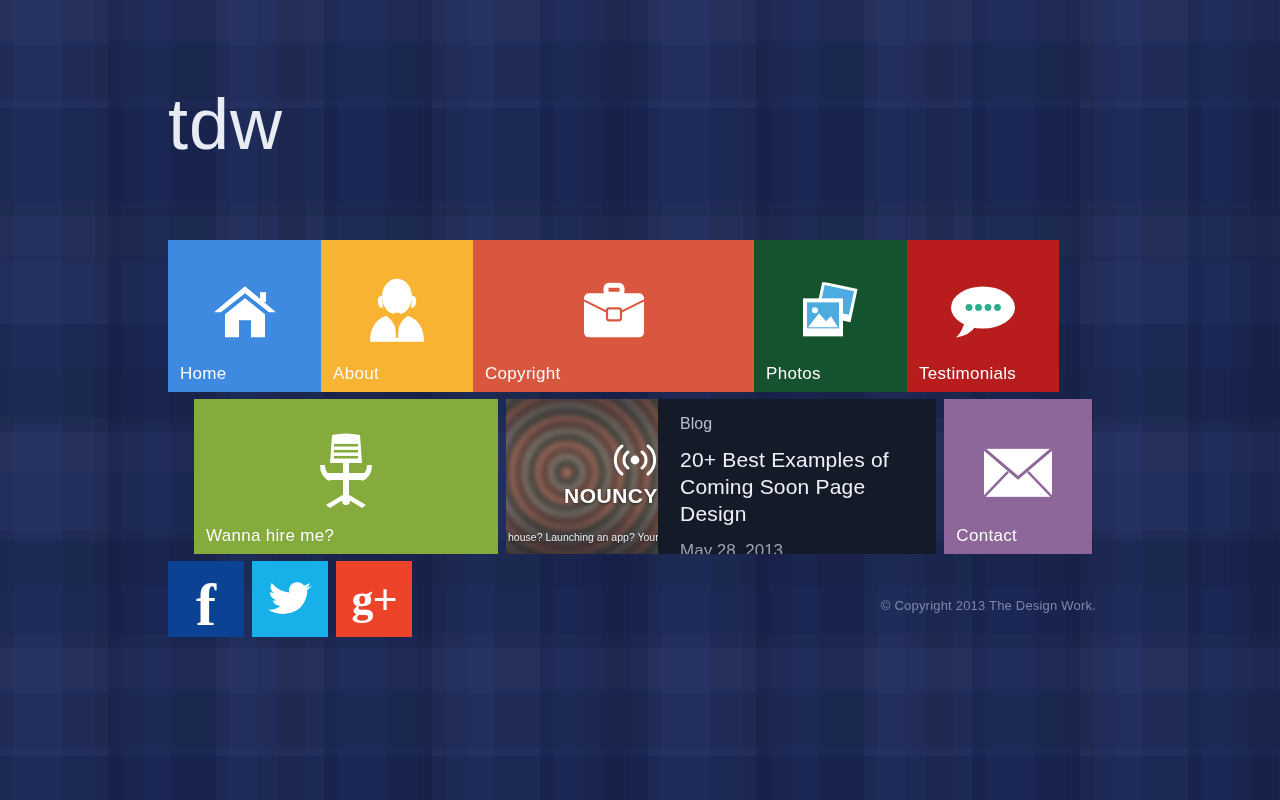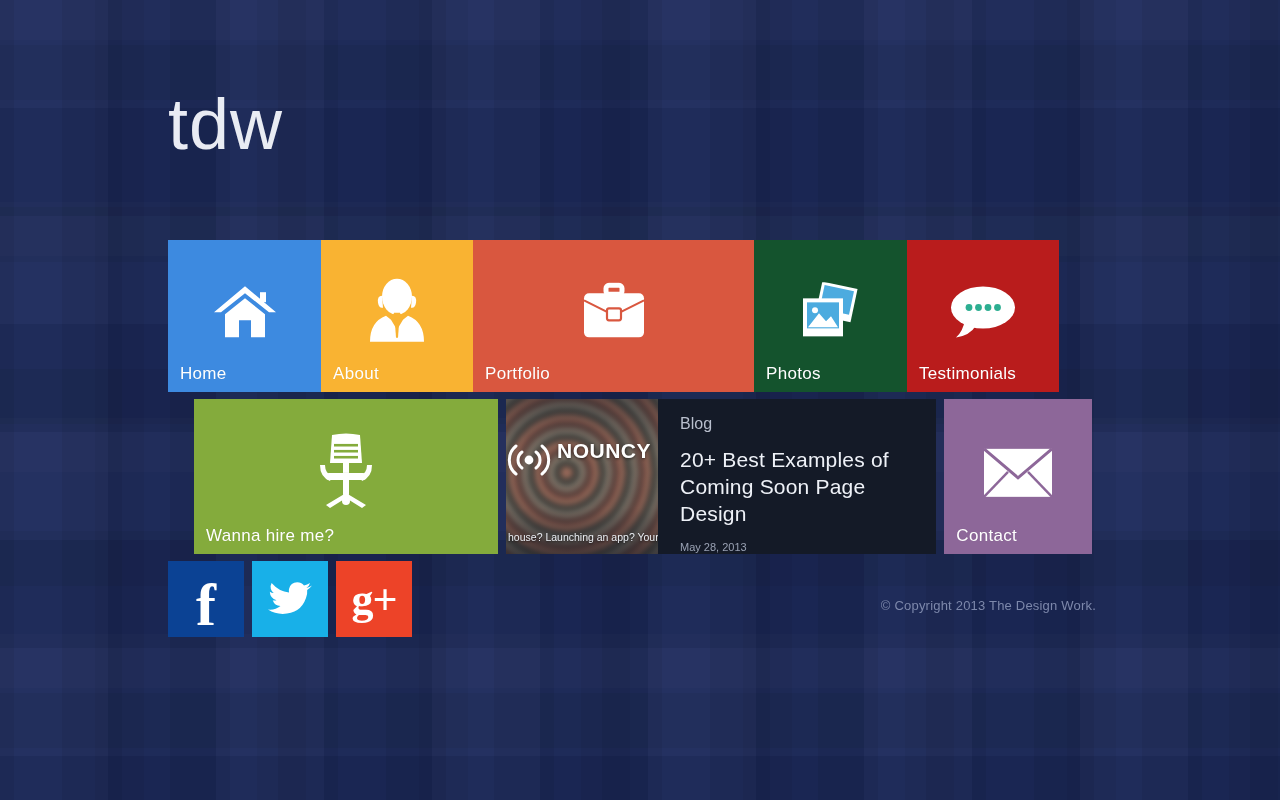--- a/index.html
+++ b/index.html
@@ -108,39 +108,39 @@
       radial-gradient(circle at 42% 48%, #8b6a55 0%, #4c4a44 60%, #2f3330 100%);
     filter:blur(3.2px);
     opacity:0.95;
   }
   .blog-thumb .shade {
     position:absolute; inset:0;
     background:linear-gradient(180deg, rgba(20,24,34,0.35) 0%, rgba(20,24,34,0.05) 35%, rgba(20,24,34,0.12) 70%, rgba(20,24,34,0.55) 100%);
   }
   .nouncy-wrap {
     position:absolute; left:0; right:0; top:40px;
-    display:flex; flex-direction:row; align-items:flex-start; gap:5px;
+    display:flex; flex-direction:column; align-items:flex-end; gap:5px;
   }
   .nouncy-name {
     color:#fff; font-size:21px; font-weight:bold; letter-spacing:0.5px;
     text-shadow:0 1px 3px rgba(0,0,0,0.55);
   }
   .thumb-caption {
     position:absolute; left:0; right:0; bottom:11px;
     color:#eceff4; font-size:10.5px; white-space:nowrap;
     padding-left:2px;
     text-shadow:0 1px 2px rgba(0,0,0,0.6);
   }
   .blog-body { padding:16px 14px 0 22px; flex:1; }
   .blog-kicker { color:#b9bfcd; font-size:16px; font-weight:300; }
   .blog-title {
     color:#eef1f7; font-size:21px; font-weight:300; line-height:1.28;
     margin-top:14px; letter-spacing:0.2px;
   }
-  .blog-date { color:#9aa2b4; font-size:11px; margin-top:13px; }
+  .blog-date { color:#9aa2b4; font-size:17px; margin-top:13px; }
 
   
   .social { position:absolute; left:168px; top:561px; display:flex; gap:8px; }
   .sbtn {
     width:76px; height:76px; display:flex; align-items:center; justify-content:center;
     cursor:pointer;
   }
   .s-fb { background:#0b4294; }
   .s-tw { background:#18b0e8; }
   .s-gp { background:#ed4328; }
@@ -194,21 +194,21 @@
 
       <div class="tile t-port">
         <div class="ic">
           <svg width="66" height="58" viewBox="0 0 66 58" aria-hidden="true">
             <rect x="25" y="3" width="16" height="9" rx="3" fill="none" stroke="#fff" stroke-width="5"></rect>
             <rect x="3" y="11" width="60" height="44" rx="5" fill="#fff"></rect>
             <path d="M3 18 L33 33 L63 18" fill="none" stroke="#d9573f" stroke-width="2.2"></path>
             <rect x="26" y="26" width="14" height="12" rx="2" fill="#fff" stroke="#d9573f" stroke-width="2.2"></rect>
           </svg>
         </div>
-        <div class="label">Portfolio</div>
+        <div class="label">Copyright</div>
       </div>
 
       <div class="tile t-photos">
         <div class="ic">
           <svg width="64" height="58" viewBox="0 0 64 58" aria-hidden="true">
             <g transform="rotate(12 34 26)">
               <rect x="18" y="2" width="36" height="34" fill="#fff"></rect>
               <rect x="21" y="5" width="30" height="24" fill="#4cabdf"></rect>
             </g>
             <rect x="4" y="16" width="40" height="38" fill="#fff"></rect>

